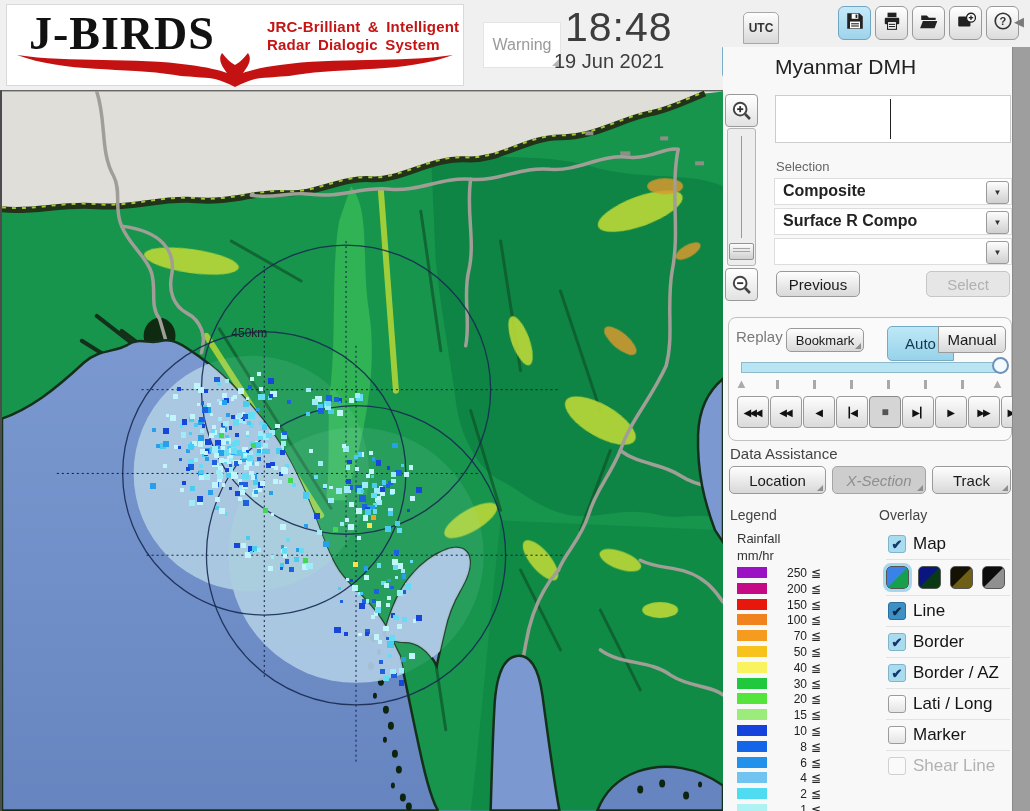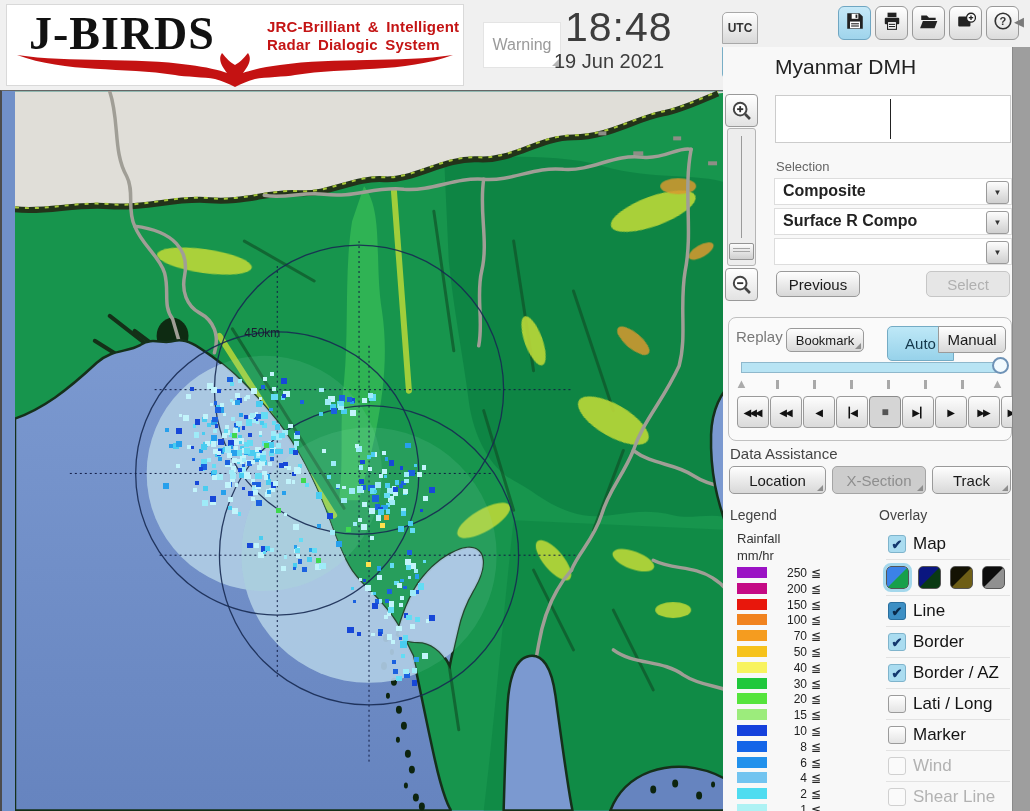--- a/index.html
+++ b/index.html
@@ -12,29 +12,29 @@
   .logo-tag{left:260px;font-size:15px;font-weight:bold;color:#c41414;letter-spacing:.2px;word-spacing:3px;}
   #logo-tag1{top:13px;} #logo-tag2{top:31px;}
   #eagle{left:8px;top:46px;}
   #warning-btn{left:483px;top:22px;width:76px;height:44px;background:#fff;border:1px solid #e4e4e4;
       color:#9a9a9a;font-size:16px;display:flex;align-items:center;justify-content:center;}
   #warning-grip{position:absolute;right:1px;bottom:1px;width:0;height:0;border-left:7px solid transparent;border-bottom:7px solid #b5b5b5;}
   #clock-time{left:565px;top:4px;font-size:41px;color:#3d3d3d;letter-spacing:1px;}
   #clock-date{left:554px;top:50px;font-size:20px;color:#3d3d3d;}
   .tz-btn{left:722px;width:36px;height:32px;display:flex;align-items:center;justify-content:center;
       font-size:12px;font-weight:bold;border:1px solid #a8a8a8;box-sizing:border-box;}
-  #tz-utc{top:12px;border-radius:5px 5px 0 0;background:linear-gradient(#fefefe,#d8d8d8);color:#333;}
+  #tz-utc{top:12px;border-radius:5px 5px 0 0;background:linear-gradient(#fefefe,#d8d8d8);color:#333;margin-left:21px;}
   #tz-mmt{top:47px;border-radius:0 0 5px 5px;background:linear-gradient(#c2e6f4,#9ccfe6);border-color:#78aec6;color:#173a4c;}
   #toolbar{left:838px;top:6px;display:flex;gap:4px;}
   .tool-btn{width:31px;height:32px;border:1px solid #999;border-radius:6px;background:linear-gradient(#fff,#dcdcdc);
       display:flex;align-items:center;justify-content:center;}
   .tool-btn.active{background:linear-gradient(#c6e9f8,#9fd4ec);border-color:#6fa6c2;}
   #collapse-arrow{left:1014px;top:14px;font-size:13px;color:#7a7a7a;}
   
-  #map-wrap{left:0;top:90px;width:723px;height:721px;border-top:1px solid #666;border-left:2px solid #4c4c4c;box-sizing:border-box;background:#7190c8;padding-left:13px;}
+  #map-wrap{left:0;top:90px;width:723px;height:721px;border-top:1px solid #666;border-left:2px solid #4c4c4c;box-sizing:border-box;background:#7190c8;}
   
   #right-panel{left:723px;top:47px;width:289px;height:764px;background:#f8f8f8;}
   #edge-strip{left:1012px;top:47px;width:18px;height:764px;background:#9e9e9e;border-left:1px solid #8a8a8a;}
   .zoom-btn{left:2px;width:31px;height:31px;border:1px solid #999;border-radius:4px;background:linear-gradient(#fff,#e2e2e2);
       display:flex;align-items:center;justify-content:center;}
   #zoom-in{top:47px;} #zoom-out{top:221px;}
   #zoom-slider{left:4px;top:81px;width:27px;height:136px;border:1px solid #b5b5b5;border-radius:3px;background:#ededed;}
   #zoom-line{position:absolute;left:13px;top:7px;width:1px;height:102px;background:#9a9a9a;}
   #zoom-handle{position:absolute;left:1px;top:114px;width:23px;height:15px;border:1px solid #949494;border-radius:2px;
       background:linear-gradient(#fcfcfc,#cfcfcf);}
@@ -835,21 +835,21 @@
           <div class="pb-btn">▶┃</div>
           <div class="pb-btn">▶</div>
           <div class="pb-btn">▶▶</div>
           <div class="pb-btn">▶▶▶</div>
         </div>
     </div>
 
     <div class="abs" id="da-label">Data Assistance</div>
     <div id="da-btns">
         <div class="btn grip da-btn" style="left: 6px; width: 97px;">Location</div>
-        <div class="btn grip da-btn pressed" style="left: 109px; width: 94px;">X-Section</div>
+        <div class="btn grip da-btn pressed" style="left: 109px; width: 94px; font-style: italic;">X-Section</div>
         <div class="btn grip da-btn" style="left: 209px; width: 79px;">Track</div>
       </div>
 
     <div class="abs" id="legend-title">Legend</div>
     <div class="abs" id="overlay-title">Overlay</div>
     <div class="abs" id="legend-unit1">Rainfall</div>
     <div class="abs" id="legend-unit2">mm/hr</div>
     <div class="abs" id="legend-rows">
         <div class="lg-row">
           <div class="lg-swatch" style="background:#9b12c4"></div>
@@ -958,23 +958,19 @@
         <div class="ov-row">
           <div class="cb"></div>
           <span class="ov-label">Lati / Long</span>
         </div>
         <div class="ov-row">
           <div class="cb"></div>
           <span class="ov-label">Marker</span>
         </div>
         <div class="ov-row">
           <div class="cb disabled"></div>
-          <span class="ov-label disabled">Wind</span>
-        </div>
-        <div class="ov-row">
-          <div class="cb disabled"></div>
           <span class="ov-label disabled">Shear Line</span>
         </div>
       </div>
   </div>
 
   <div class="abs" id="edge-strip"></div>
 </div>
 
 </body></html>

